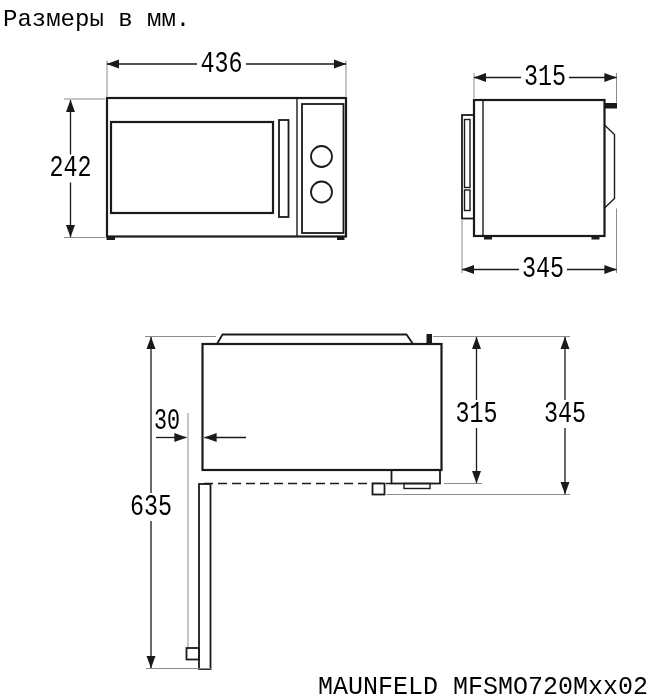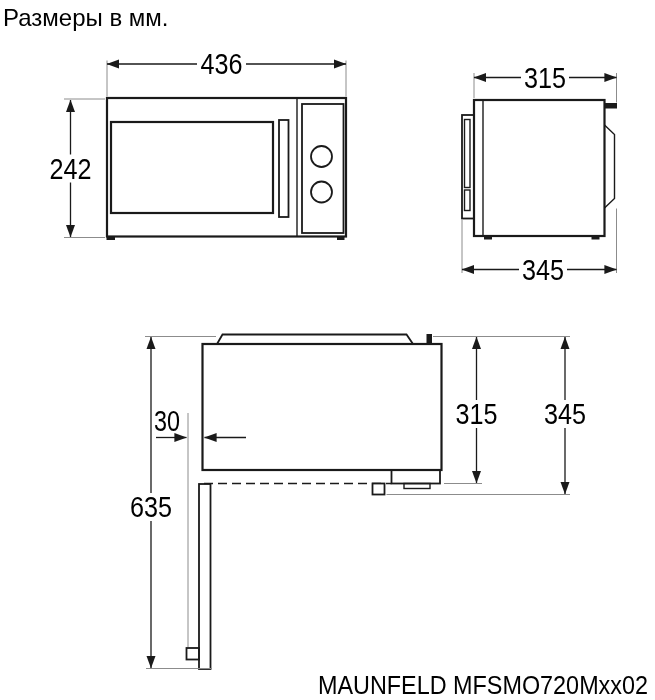--- a/index.html
+++ b/index.html
@@ -6,21 +6,21 @@
     --line:#1a1a1a;
     --extension:#8c8c8c;
     --background:#ffffff;
     --text:#000000;
   }
   html,body{margin:0;padding:0;background:#fff;}
   .canvas{
     position:relative;
     width:655px;height:700px;
     background:var(--background);
-    font-family:Liberation Sans, sans-serif;
+    font-family:Liberation Mono, monospace;
   }
   svg{display:block;}
   .outline{fill:none;stroke:var(--line);stroke-width:2.2px;}
   .detail{fill:none;stroke:var(--line);stroke-width:1.8px;}
   .thin{fill:none;stroke:var(--line);stroke-width:1.4px;}
   .dim{fill:none;stroke:var(--line);stroke-width:1.3px;}
   .ext{fill:none;stroke:var(--extension);stroke-width:1px;}
   .solid{fill:var(--line);stroke:none;}
   .mask{fill:var(--background);stroke:none;}
   .whitefill{fill:var(--background);stroke:var(--line);stroke-width:1.8px;}

